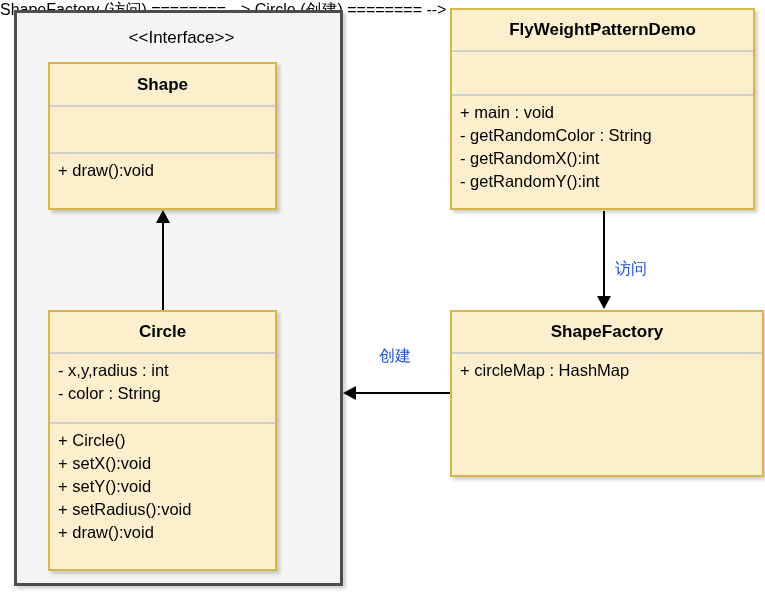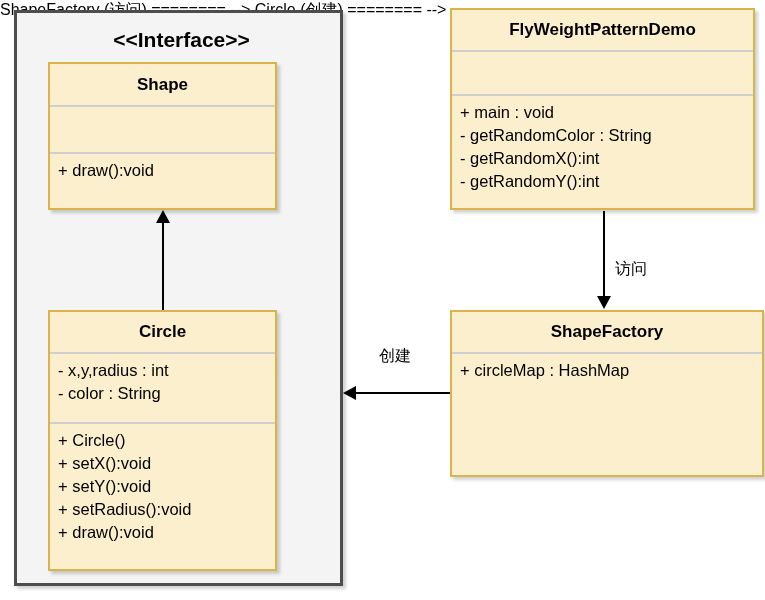--- a/index.html
+++ b/index.html
@@ -35,22 +35,22 @@
     box-sizing: border-box;
     box-shadow: 3px 3px 3px rgba(0,0,0,0.18);
   }
 
   .stereotype {
     position: absolute;
     left: 14px;
     top: 28px;
     width: 335px;
     text-align: center;
-    font-size: 21px;
-    font-weight: 700;
+    font-size: 17px;
+    font-weight: 400;
     color: #000;
     letter-spacing: 0px;
   }
 
   
   .uml-class {
     position: absolute;
     background: #fcefcd;
     border: 2px solid #d8b44a;
     box-sizing: border-box;
@@ -111,21 +111,21 @@
   .arrow-left {
     position: absolute;
     width: 0; height: 0;
     border-top: 7px solid transparent;
     border-bottom: 7px solid transparent;
     border-right: 13px solid #000000;
   }
   .edge-label {
     position: absolute;
     font-size: 16px;
-    color: #000000;
+    color: #1d4ed8;
     white-space: nowrap;
   }
 </style>
 </head>
 <body>
 
 <div id="canvas">
 
   
   <div class="package-box"></div>

